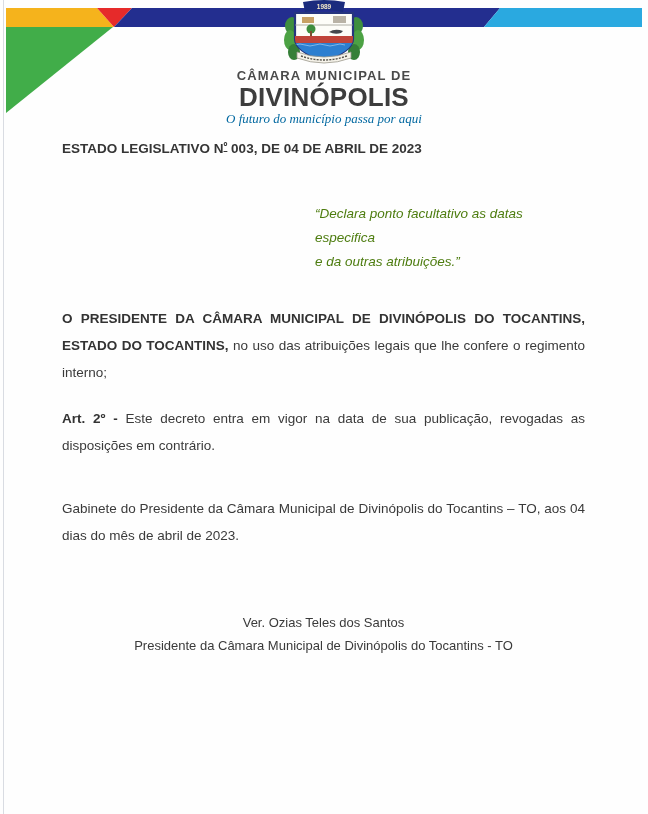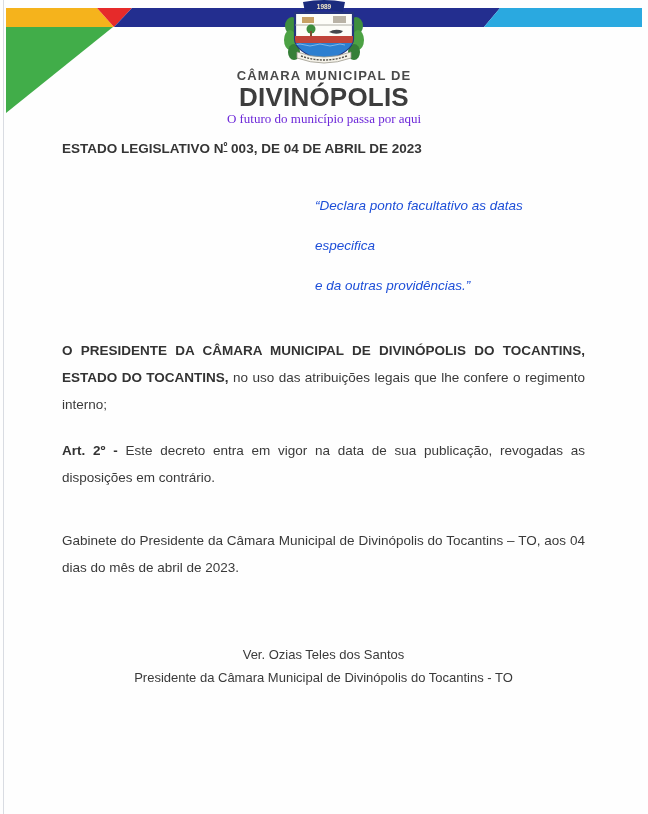--- a/index.html
+++ b/index.html
@@ -30,45 +30,46 @@
     color:#4a4a4a;
   }
   .city-line{
     margin-top:2px;
     font-size:26px;font-weight:bold;letter-spacing:0.2px;
     color:#3d3d3d;
   }
   .tagline{
     margin-top:2px;
     font-family:"Liberation Serif", serif;
-    font-size:13px;color:#6d28d9;
+    font-style:italic;
+    font-size:13px;color:#0369a1;
   }
   
   .doc-body{
     padding:0 63px 0 62px;
     font-size:13.5px;
     line-height:27px;
   }
   .doc-title{
     margin-top:12px;
     font-weight:bold;
     line-height:18px;
     color:#353535;
   }
   .ord{
     font-size:0.78em;
     vertical-align:0.28em;
     text-decoration:underline;
   }
   .epigraph{
-    margin-top:28px;
+    margin-top:44px;
     padding-left:253px;
     font-style:italic;
-    line-height:40px;
-    color:#1d4ed8;
+    line-height:24px;
+    color:#4d7c0f;
   }
   .preamble{
     margin-top:31px;
     text-align:justify;
   }
   .decreta{
     margin-top:28px;
     font-weight:bold;
     text-decoration:underline;
     line-height:18px;
@@ -147,21 +148,21 @@
     <div class="city-line">DIVINÓPOLIS</div>
     <div class="tagline">O futuro do município passa por aqui</div>
   </div>
 
   <div class="doc-body">
 
     <div class="doc-title"><span>ESTADO LEGISLATIVO N</span><span class="ord">º</span><span> 003, DE 04 DE ABRIL DE 2023</span></div>
 
     <div class="epigraph">
       <div>“Declara ponto facultativo as datas especifica</div>
-      <div>e da outras providências.”</div>
+      <div>e da outras atribuições.”</div>
     </div>
 
     <p class="preamble"><b>O PRESIDENTE DA CÂMARA MUNICIPAL DE DIVINÓPOLIS DO TOCANTINS, ESTADO DO TOCANTINS,</b><span> no uso das atribuições legais que lhe confere o regimento interno;</span></p>
 
 
 
     <p class="article"><b>Art. 2º - </b><span>Este decreto entra em vigor na data de sua publicação, revogadas as disposições em contrário.</span></p>
 
     <p class="closing">Gabinete do Presidente da Câmara Municipal de Divinópolis do Tocantins – TO, aos 04 dias do mês de abril de 2023.</p>
 

